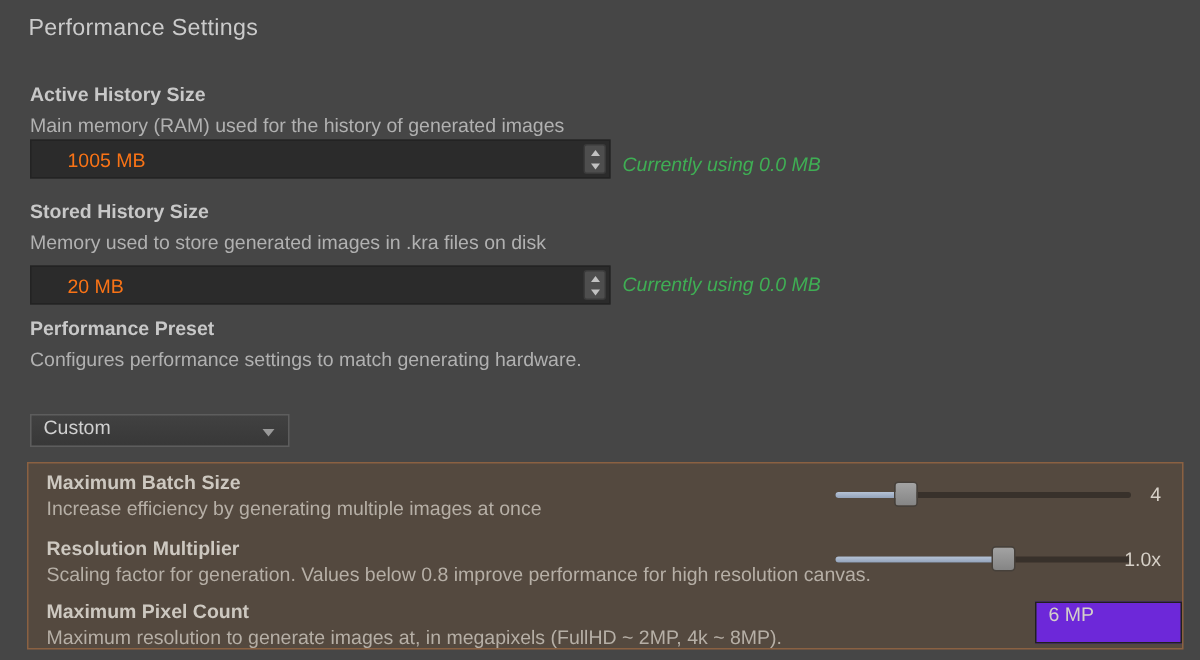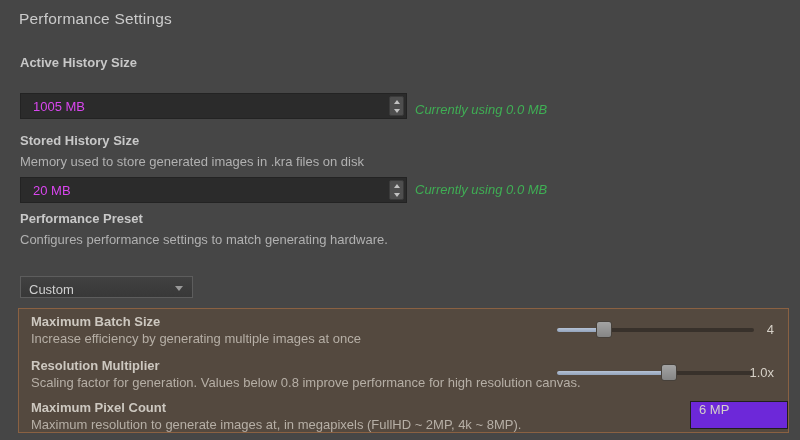--- a/index.html
+++ b/index.html
@@ -18,38 +18,38 @@
   .status { left:415px; color:#3fae54; font-style:italic; line-height:16px; }
 
   
   .spinfield {
     left:20px; width:387px; height:26px;
     background:#2b2b2b; border:1px solid #232323;
     display:flex; align-items:stretch;
   }
   .spinfield input {
     flex:1; background:transparent; border:none; outline:none;
-    color:#d946ef; font-family:"Liberation Sans", sans-serif; font-size:13px;
-    padding:0 0 0 12px;
+    color:#f97316; font-family:"Liberation Sans", sans-serif; font-size:13px;
+    padding:0 0 0 24px;
   }
   .spin-btns {
     width:15px; margin:2px 2px 2px 0; border-radius:2px;
     background:#4e4e4e; border:1px solid #3a3a3a;
     display:flex; flex-direction:column;
   }
   .spin-btn { flex:1; display:flex; align-items:center; justify-content:center; cursor:pointer; }
   .tri-up   { width:0; height:0; border-left:3.5px solid transparent; border-right:3.5px solid transparent; border-bottom:4px solid #c2c2c2; }
   .tri-down { width:0; height:0; border-left:3.5px solid transparent; border-right:3.5px solid transparent; border-top:4px solid #c2c2c2; }
 
   
   .combo {
     left:20px; top:276px; width:173px; height:22px;
     background:linear-gradient(#414141,#383838);
     border:1px solid #5d5d5d; border-radius:0;
-    display:flex; align-items:flex-end; padding:0 8px;
+    display:flex; align-items:flex-start; padding:0 8px;
     color:#d0d0d0; cursor:pointer;
   }
   .combo-arrow {
     position:absolute; right:9px; top:9px;
     width:0; height:0; border-left:4.5px solid transparent; border-right:4.5px solid transparent; border-top:5px solid #999999;
   }
 
   
   .panel {
     left:18px; top:308px; width:771px; height:125px;
@@ -80,20 +80,21 @@
   }
 </style>
 </head>
 <body>
 
 <div class="screen">
 
   <div class="abs page-title">Performance Settings</div>
 
   <div class="abs sec-label" style="top:55px">Active History Size</div>
+  <div class="abs sec-desc" style="top:76px">Main memory (RAM) used for the history of generated images</div>
   <div class="abs spinfield" style="top:93px">
     <input type="text" value="1005 MB" style="">
     <div class="spin-btns">
       <div class="spin-btn">
           <i class="tri-up"></i>
         </div>
       <div class="spin-btn">
           <i class="tri-down"></i>
         </div>
     </div>

